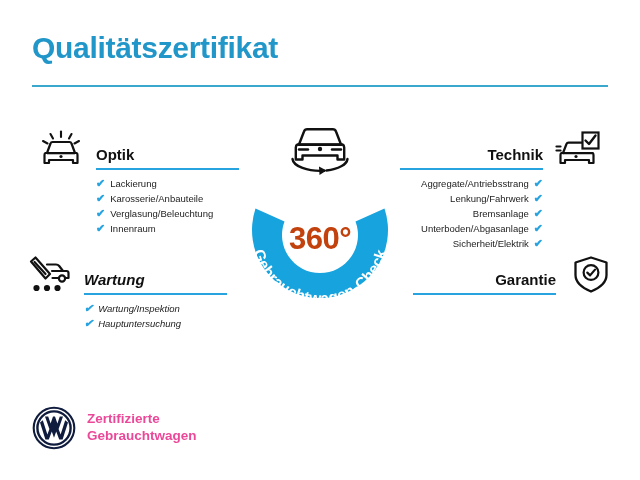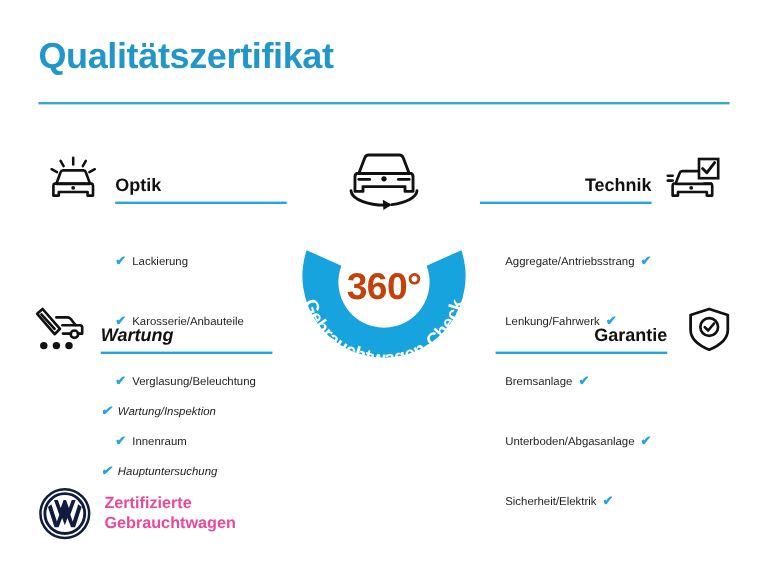--- a/index.html
+++ b/index.html
@@ -81,26 +81,25 @@
     position: absolute;
     top: 46px;
     list-style: none;
     margin: 0;
     padding: 0;
     font-size: 9.5px;
     line-height: 15px;
     color: #1c1c1c;
   }
   .block.left  .list { left: 84px;  text-align: left; }
-  .block.right .list { right: 84px; }
+  .block.right .list { right: 84px; text-align: right; }
 
   .list li {
     white-space: nowrap;
     display: block;
-    margin-top: 35px;
   }
   .chk {
     color: #27a3e0;
     font-weight: bold;
     font-size: 11px;
     display: inline-block;
   }
   .block.left .chk  { margin-right: 5px; }
   .block.right .chk { margin-left: 5px; }
 

